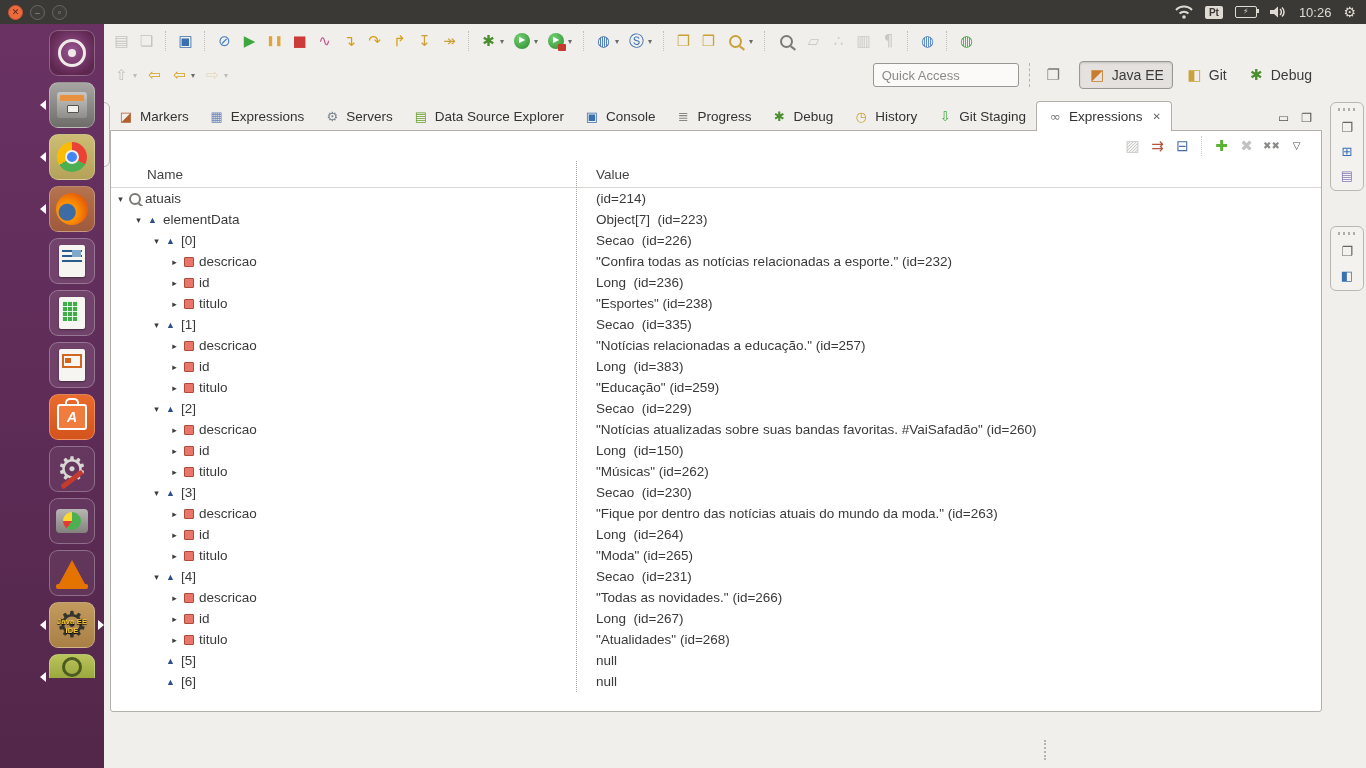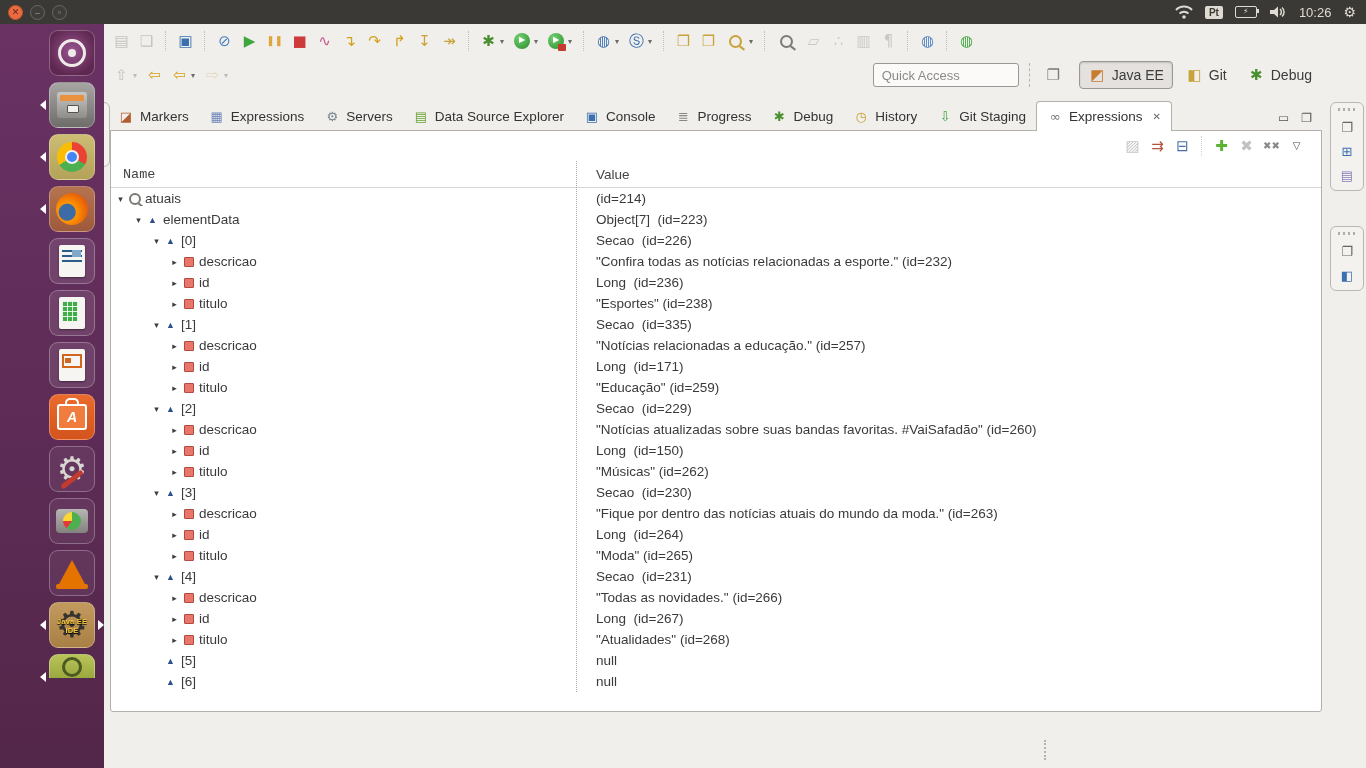--- a/index.html
+++ b/index.html
@@ -129,21 +129,21 @@
   .tab.active{background:#fff;border:1px solid #b3b0ac;border-bottom:none;height:29px;margin-bottom:-1px;z-index:5;}
   .tclose{font-size:10px;color:#666;margin-left:4px;}
   #tab-ctrl{margin-left:auto;display:flex;gap:12px;padding:0 12px 6px 0;}
   #tab-ctrl .gi{font-size:12px;color:#555;width:auto;line-height:1;}
   #panel{position:absolute;left:46px;top:106px;width:1212px;height:582px;background:#fff;
     border:1px solid #b3b0ac;border-radius:0 0 3px 3px;box-sizing:border-box;overflow:hidden;}
   #view-toolbar{height:30px;display:flex;align-items:center;justify-content:flex-end;padding-right:12px;}
   #grid{position:relative;}
   #grid::before{content:"";position:absolute;left:465px;top:0;bottom:0;border-left:1px dotted #a9a7a4;}
   #grid-header{display:flex;height:26px;align-items:center;border-bottom:1px solid #d8d6d3;color:#444;font-size:13.5px;}
-  .hname{width:465px;padding-left:12px;box-sizing:border-box;font-family:Liberation Mono, monospace;}
+  .hname{width:465px;padding-left:36px;box-sizing:border-box;}
   .hval{padding-left:20px;}
   .trow{display:flex;height:21px;align-items:center;font-size:13.5px;color:#3a3a3a;}
   .ncell{width:465px;box-sizing:border-box;display:flex;align-items:center;overflow:hidden;white-space:nowrap;}
   .vcell{padding-left:20px;white-space:pre;overflow:hidden;}
   .exp{width:13px;display:inline-block;text-align:center;font-size:9px;color:#3c3c3c;flex:none;}
   .nicon{width:15px;display:inline-flex;align-items:center;justify-content:center;flex:none;margin-right:3px;}
   .i-array{font-size:9px;color:#2b4f8e;}
   .i-field{width:8px;height:8px;background:#e8766a;border:1px solid #b04a3c;border-radius:1px;}
   .i-diamond{width:7px;height:7px;background:#fdf0bc;border:1.5px solid #d4a017;transform:rotate(45deg);}
   .i-watch{position:relative;width:8px;height:8px;border:2px solid #7a7a76;border-radius:50%;}
@@ -543,21 +543,21 @@
      <span class="vcell">"Notícias relacionadas a educação." (id=257)</span>
    </div>
           <div class="trow">
      <span class="ncell" style="padding-left:57px">
        <span class="exp">▸</span>
        <span class="nicon">
                 <span class="i-field"></span>
               </span>
        <span>id</span>
      </span>
-     <span class="vcell">Long  (id=171)</span>
+     <span class="vcell">Long  (id=383)</span>
    </div>
           <div class="trow">
      <span class="ncell" style="padding-left:57px">
        <span class="exp">▸</span>
        <span class="nicon">
                 <span class="i-field"></span>
               </span>
        <span>titulo</span>
      </span>
      <span class="vcell">"Educação" (id=259)</span>

